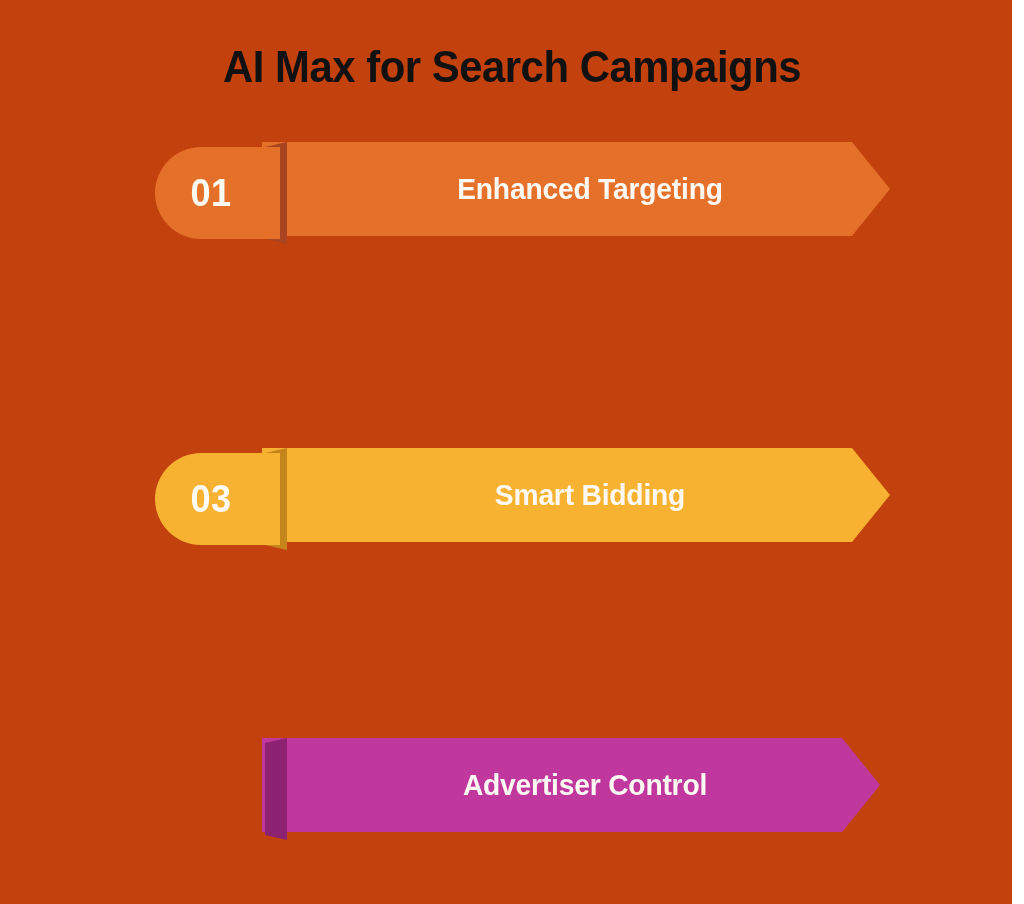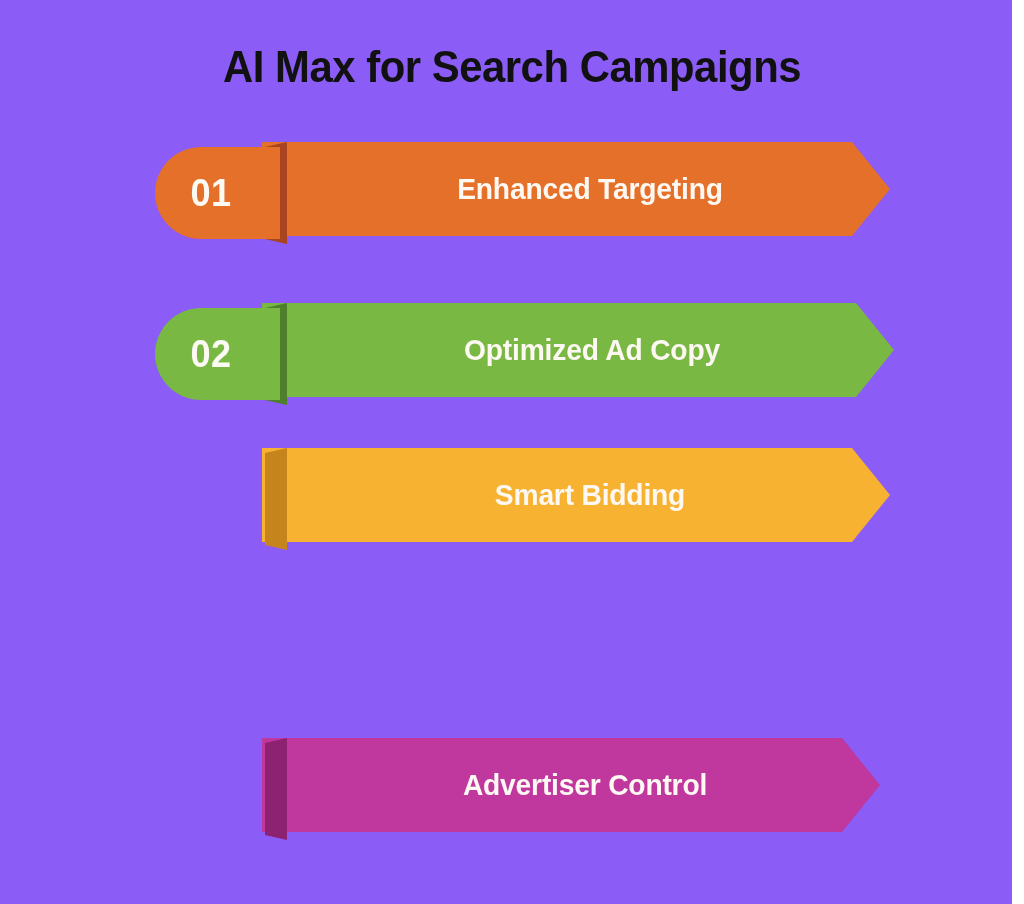--- a/index.html
+++ b/index.html
@@ -13,21 +13,21 @@
     background: #ffffff;
     font-family: "Liberation Sans", sans-serif;
     overflow: hidden;
     position: relative;
   }
 
   .page {
     position: relative;
     width: 1012px;
     height: 904px;
-    background: #8b5cf6;
+    background: #c2410c;
   }
 
   
   .title {
     position: absolute;
     left: 0;
     top: 42px;
     width: 1024px;
     text-align: center;
     font-family: "Liberation Sans", sans-serif;
@@ -134,31 +134,26 @@
 
   <div class="rows">
       <div class="row" style="top: 134px;">
         <div class="banner" style="width: 628px; background: rgb(229, 112, 42);"></div>
         <div class="fold" style="background: rgb(168, 68, 31);"></div>
         <div class="badge" style="background: rgb(229, 112, 42);">
           <div class="badge-num">01</div>
         </div>
         <div class="banner-label" style="left: 362px; width: 456px; top: 8px;">Enhanced Targeting</div>
       </div>
-      <div class="row" style="top: 295px;">
-        <div class="banner" style="width: 632px; background: rgb(120, 184, 67);"></div>
-        <div class="fold" style="background: rgb(79, 127, 43);"></div>
-        <div class="badge" style="background: rgb(120, 184, 67);">
-          <div class="badge-num">02</div>
-        </div>
-        <div class="banner-label" style="left: 362px; width: 460px; top: 8px;">Optimized Ad Copy</div>
-      </div>
       <div class="row" style="top: 440px;">
         <div class="banner" style="width: 628px; background: rgb(247, 178, 49);"></div>
         <div class="fold" style="background: rgb(198, 132, 29);"></div>
+        <div class="badge" style="background: rgb(247, 178, 49);">
+          <div class="badge-num">03</div>
+        </div>
         <div class="banner-label" style="left: 362px; width: 456px; top: 8px;">Smart Bidding</div>
       </div>
       <div class="row" style="top: 730px;">
         <div class="banner" style="width: 618px; background: rgb(192, 55, 158);"></div>
         <div class="fold" style="background: rgb(141, 34, 114);"></div>
         <div class="banner-label" style="left: 362px; width: 446px; top: 8px;">Advertiser Control</div>
       </div>
     </div>
 
 </div>

